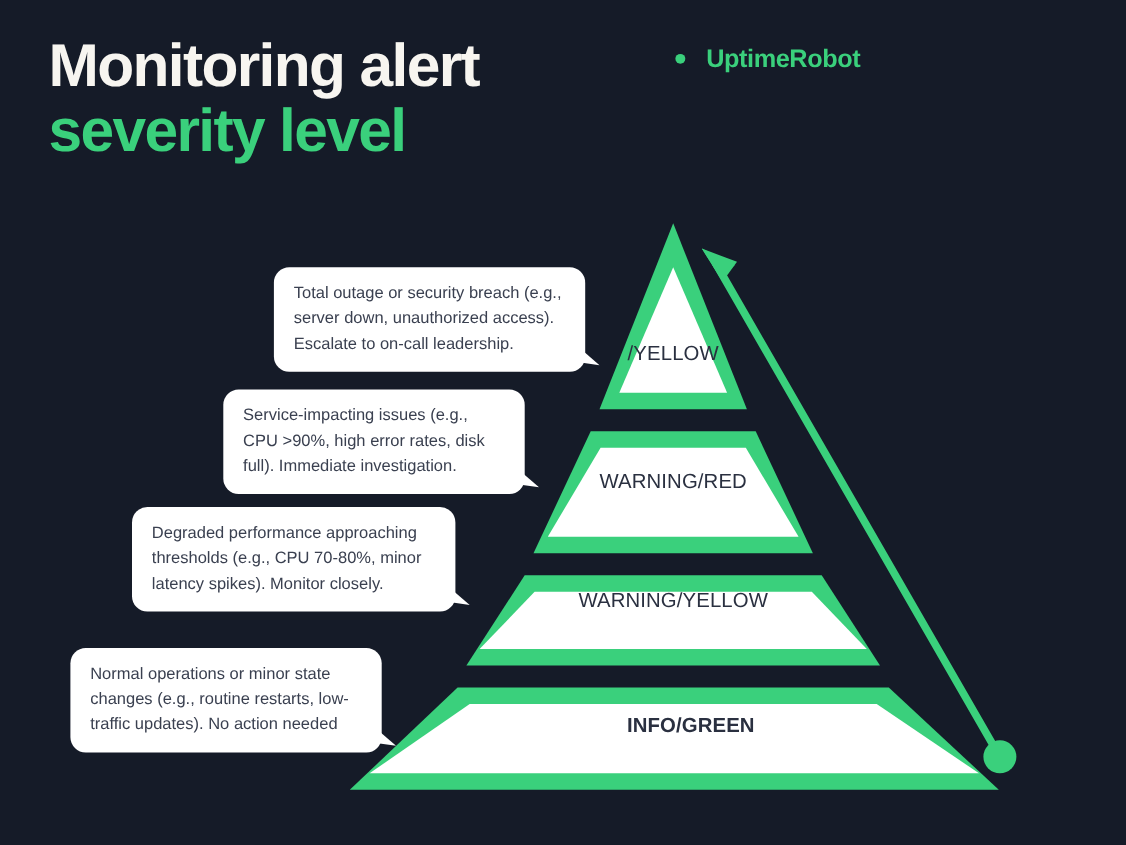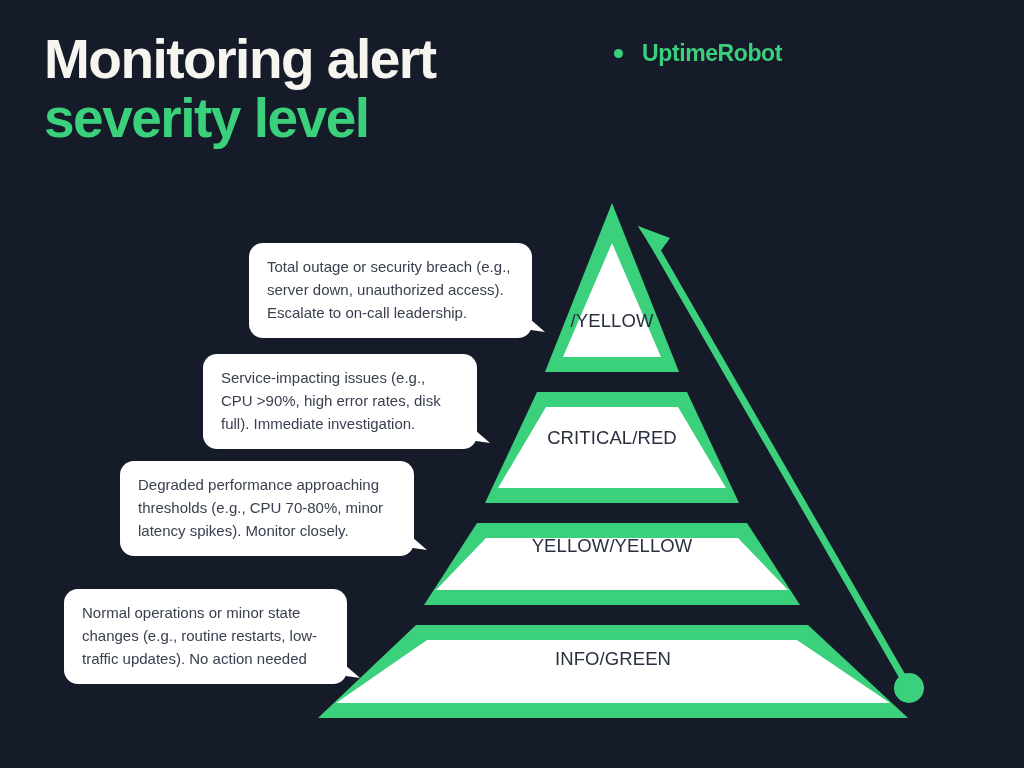--- a/index.html
+++ b/index.html
@@ -40,21 +40,21 @@
     color:#2a3040;
     font-size:18.5px;
     text-align:center;
     line-height:1.45;
     width:300px;
     letter-spacing:0.1px;
   }
   #tier-label-0 { left:462px; top:308px; }
   #tier-label-1 { left:462px; top:425px; }
   #tier-label-2 { left:462px; top:533px; }
-  #tier-label-3 { left:463px; top:646px; }
+  #tier-label-3 { left:478px; top:646px;font-weight:bold; }
 
   
   .callout {
     position:absolute;
     background:#ffffff;
     border-radius:14px;
     padding:13px 18px 14px 18px;
     color:#3a4050;
     font-size:15px;
     line-height:1.52;
@@ -111,22 +111,22 @@
       <line x1="909" y1="688" x2="651" y2="240" stroke="#3ad07c" stroke-width="7" stroke-linecap="round"></line>
       <circle cx="909" cy="688" r="15" fill="#3ad07c"></circle>
       <polygon points="638,226 668,241 655,253" fill="#3ad07c"></polygon>
       <polygon points="638,226 670,238 657,256" fill="#3ad07c"></polygon>
     </g>
   </svg>
 
   <div class="tier-label" id="tier-label-0">
     <div>/YELLOW</div>
   </div>
-  <div class="tier-label" id="tier-label-1">CRITICAL/RED</div>
-  <div class="tier-label" id="tier-label-2">YELLOW/YELLOW</div>
+  <div class="tier-label" id="tier-label-1">WARNING/RED</div>
+  <div class="tier-label" id="tier-label-2">WARNING/YELLOW</div>
   <div class="tier-label" id="tier-label-3">INFO/GREEN</div>
 
   <div class="callout" id="callout-0">
     <span>Total outage or security breach (e.g., server down, unauthorized access). Escalate to on-call leadership.</span>
     <svg class="callout-tail" style="left:auto; right:-17px; bottom:-2px; width:34px; height:34px; border:none;" viewBox="0 0 34 34">
       <path d="M0 0 L30 26 L2 22 Z" fill="#ffffff"></path>
     </svg>
   </div>
 
   <div class="callout" id="callout-1">

